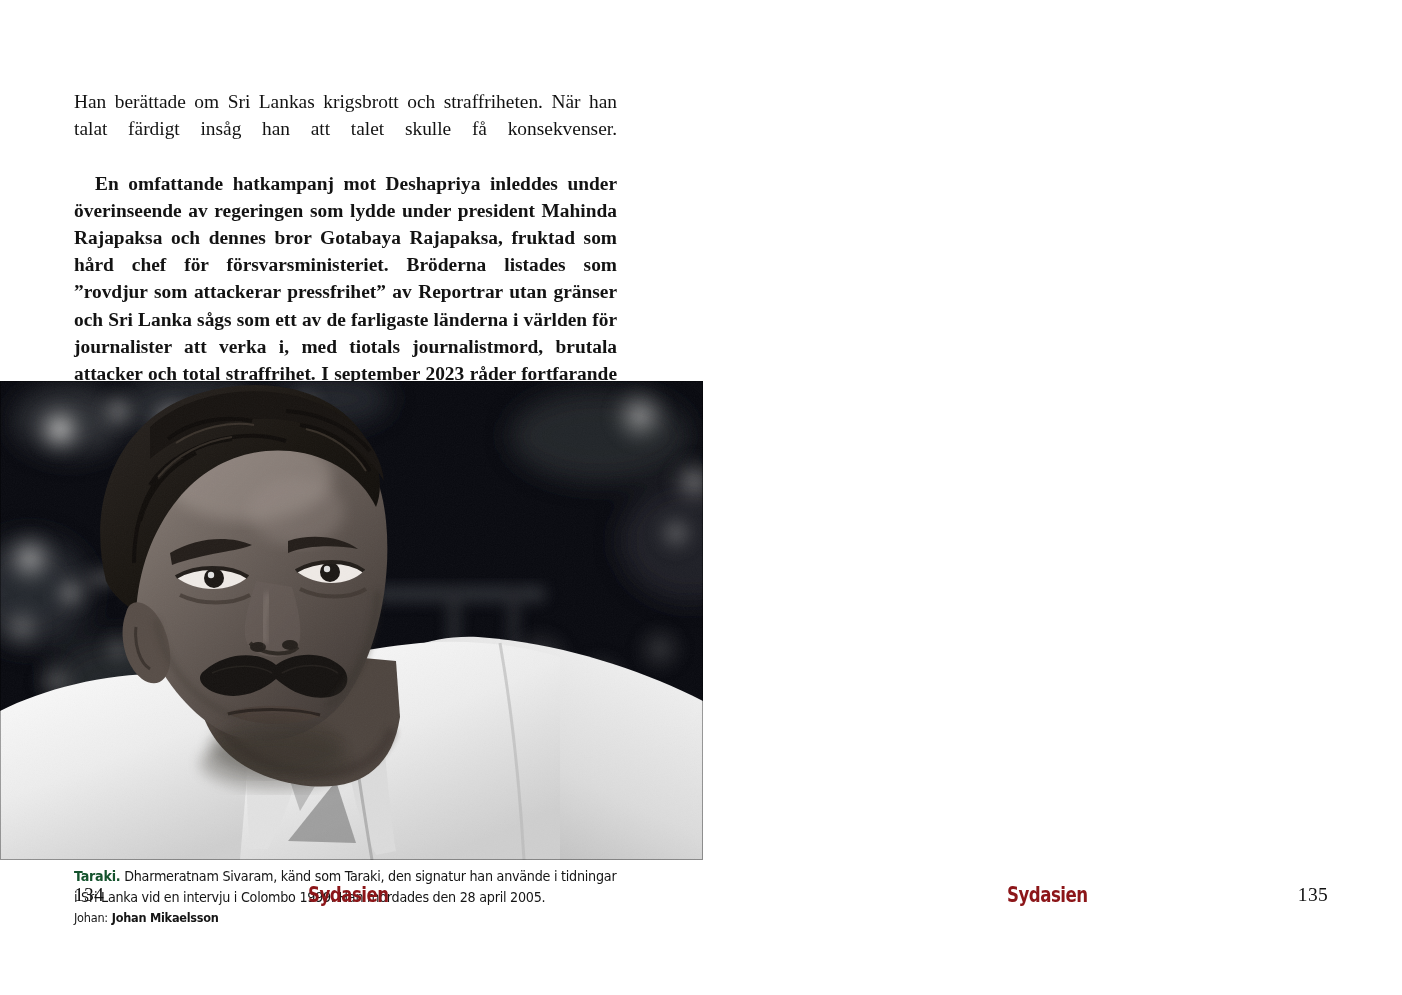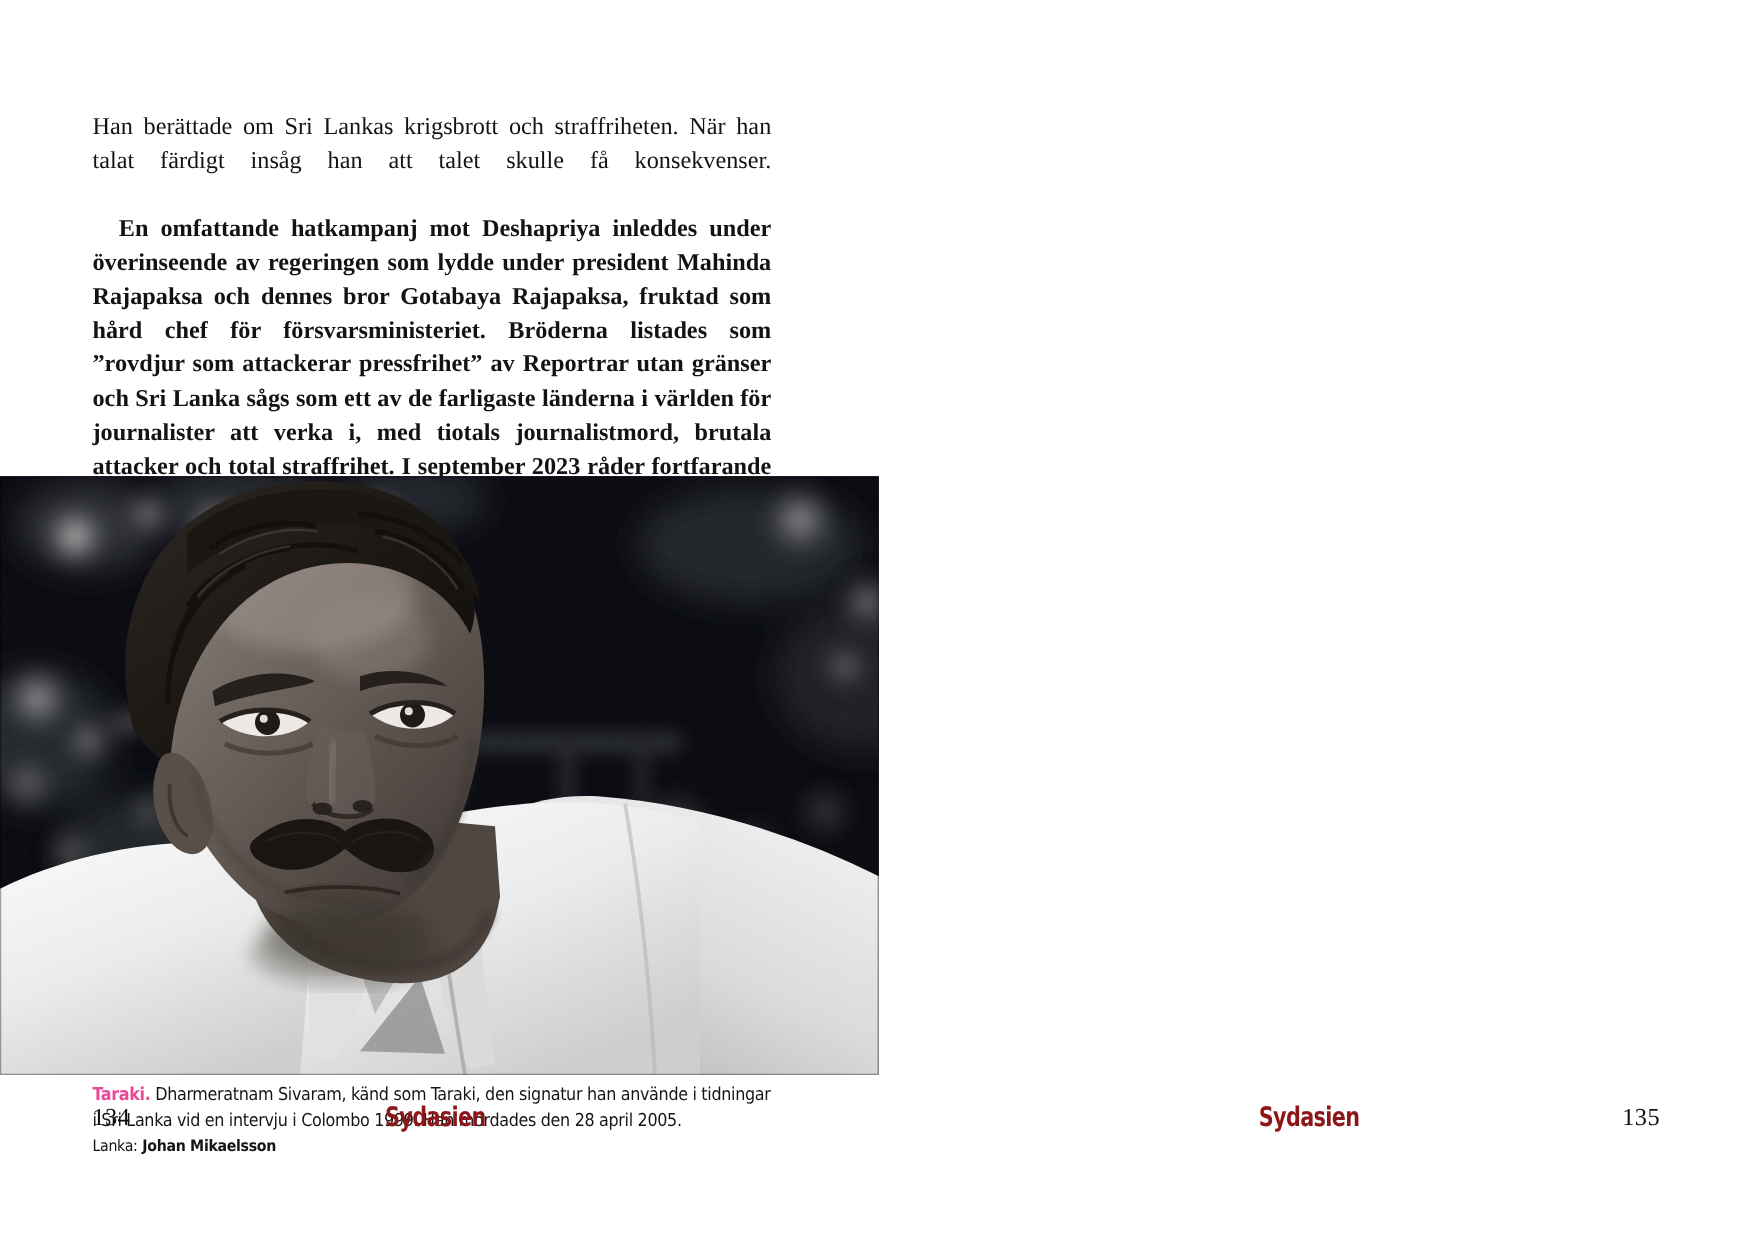--- a/index.html
+++ b/index.html
@@ -88,21 +88,21 @@
     top: 866px;
     width: 545px;
     font-family: "DejaVu Sans Condensed", "DejaVu Sans", "Liberation Sans", sans-serif;
     font-size: 14.2px;
     line-height: 20.5px;
     color: #151515;
     letter-spacing: -0.25px;
   }
   .caption .cap-title {
     font-weight: bold;
-    color: #ec4899;
+    color: #14532d;
   }
   .caption .cap-credit-label {
     font-size: 12.6px;
   }
   .caption .cap-credit-name {
     font-weight: bold;
     font-size: 12.6px;
   }
 
   
@@ -330,21 +330,21 @@
           <path d="M156 238 C 164 286, 196 322, 240 338" stroke="#3b342e" stroke-width="6" fill="none" opacity="0.35" filter="url(#blurSm)"></path>
           <path d="M378 210 C 376 260, 356 302, 326 326" stroke="#332d28" stroke-width="8" fill="none" opacity="0.35" filter="url(#blurSm)"></path>
 
           <rect x="0" y="0" width="703" height="479" filter="url(#grain)" opacity="0.5"></rect>
           <rect x="0" y="0" width="703" height="479" fill="none" stroke="#000000" stroke-width="2" opacity="0.35"></rect>
         </svg>
       </div>
     </div>
 
     <div class="caption">
-      <span class="cap-title">Taraki.</span><span> Dharmeratnam Sivaram, känd som Taraki, den signatur han använde i tidningar i Sri Lanka vid en intervju i Colombo 1999. Han mördades den 28 april 2005. </span><span class="cap-credit-label">Lanka:</span>&nbsp;<span class="cap-credit-name">Johan Mikaelsson</span>
+      <span class="cap-title">Taraki.</span><span> Dharmeratnam Sivaram, känd som Taraki, den signatur han använde i tidningar i Sri Lanka vid en intervju i Colombo 1999. Han mördades den 28 april 2005. </span><span class="cap-credit-label">Johan:</span>&nbsp;<span class="cap-credit-name">Johan Mikaelsson</span>
     </div>
 
     <div class="footer">
       <span class="folio folio-left">134</span>
       <span class="logo logo-left">Sydasien</span>
     </div>
   </div>
 
   <div class="page page-right">
 

